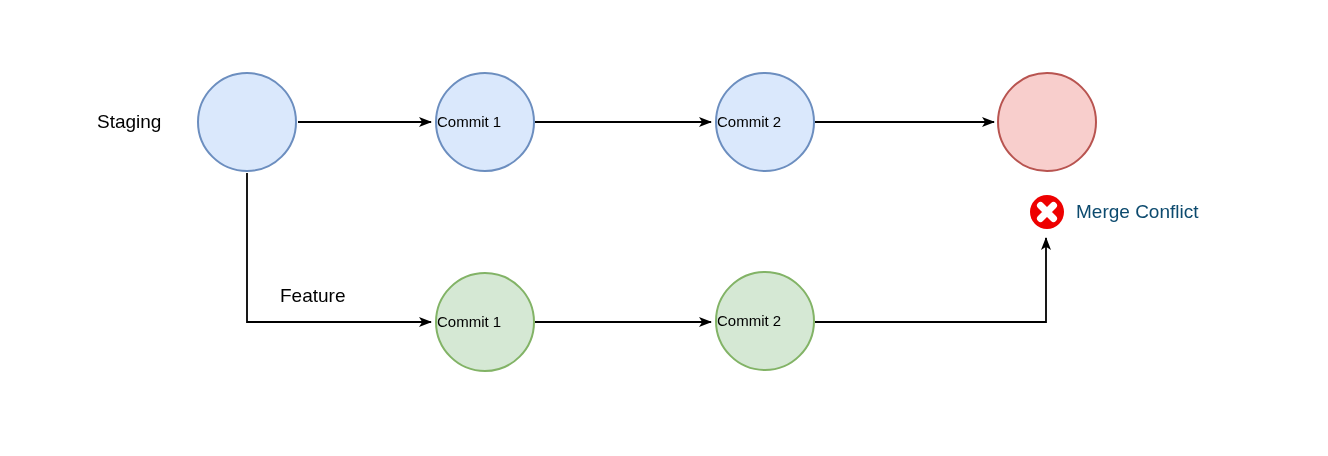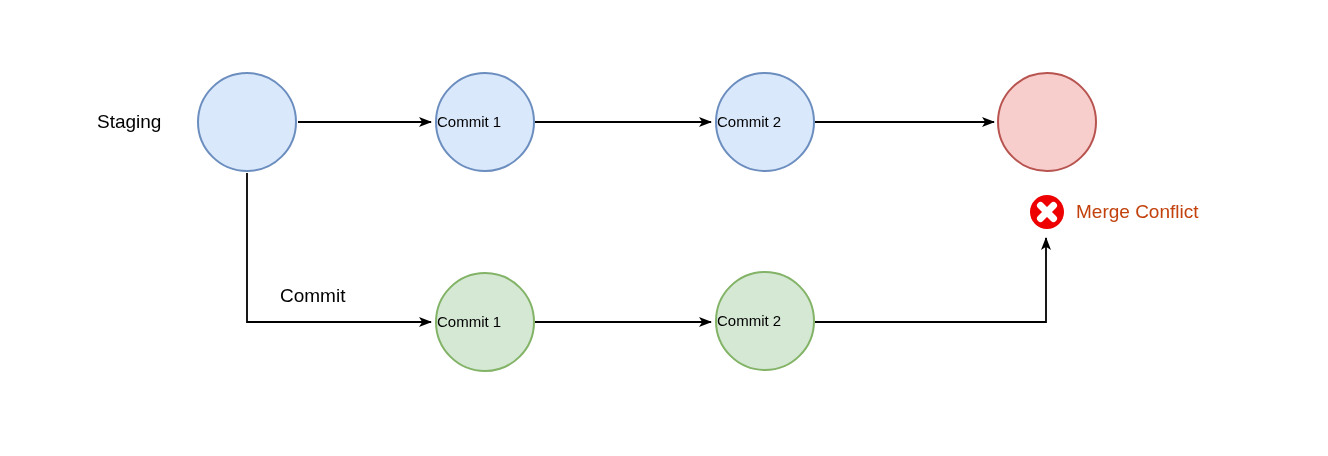--- a/index.html
+++ b/index.html
@@ -41,21 +41,21 @@
   }
   .conflict {
     position: absolute;
     left: 1029px; top: 194px;
     display: flex;
     align-items: center;
   }
   .error-icon { width: 36px; height: 36px; display: block; }
   .conflict-text {
     font-size: 19px;
-    color: #c2410c;
+    color: #0c4a6e;
     margin-left: 11px;
     white-space: nowrap;
   }
 </style>
 </head>
 <body>
 
 <div class="canvas">
 
   <svg class="edges" width="1328" height="456" viewBox="0 0 1328 456" xmlns="http://www.w3.org/2000/svg">
@@ -67,21 +67,21 @@
     <path class="edge" d="M298,122 H431" marker-end="url(#arrow)"></path>
     <path class="edge" d="M535,122 H711" marker-end="url(#arrow)"></path>
     <path class="edge" d="M815,122 H994" marker-end="url(#arrow)"></path>
     <path class="edge" d="M247,173 V322 H431" marker-end="url(#arrow)"></path>
     <path class="edge" d="M535,322 H711" marker-end="url(#arrow)"></path>
     <path class="edge" d="M815,322 H1046 V238" marker-end="url(#arrow)"></path>
   </svg>
 
   <div class="branch-label" style="left:97px; top:111px;">Staging</div>
 
-  <div class="branch-label" style="left:280px; top:285px;">Commit</div>
+  <div class="branch-label" style="left:280px; top:285px;">Feature</div>
 
   <div class="node blue" style="left:197px; top:72px;"></div>
 
   <div class="node blue" style="left:435px; top:72px;">
     <span>Commit 1</span>
   </div>
 
   <div class="node blue" style="left:715px; top:72px;">
     <span>Commit 2</span>
   </div>

